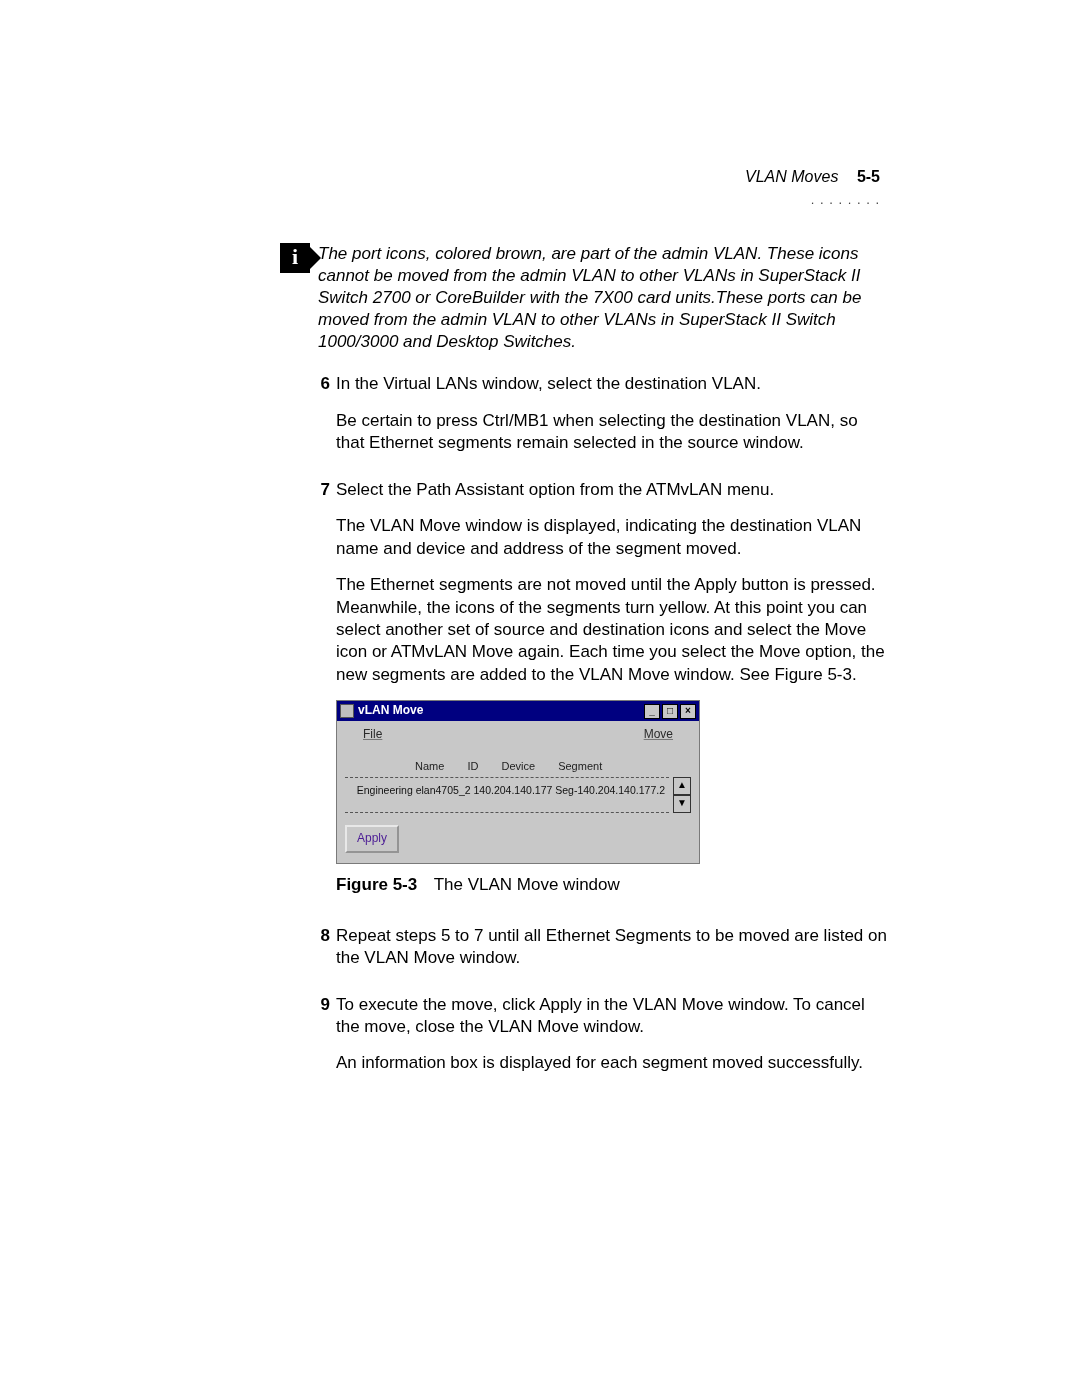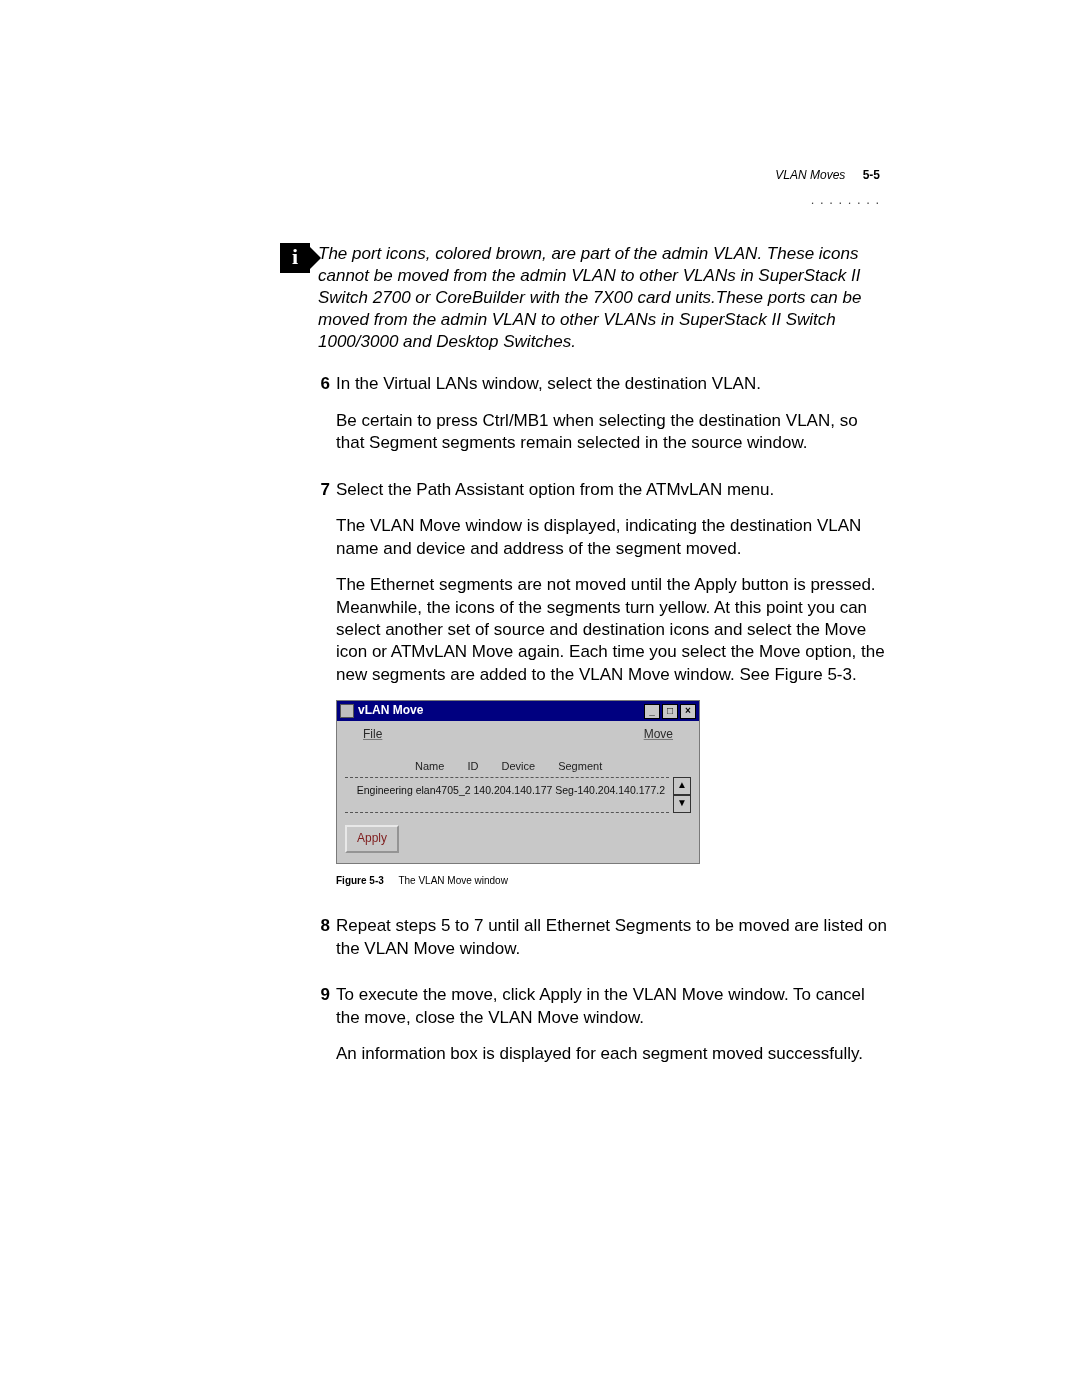--- a/index.html
+++ b/index.html
@@ -14,21 +14,21 @@
     height:1397px;
     position:relative;
     box-sizing:border-box;
     padding:165px 190px 0 0;
   }
   .header{
     position:absolute;
     top:168px;
     right:200px;
     text-align:right;
-    font-size:12px;
+    font-size:16px;
   }
   .header .title{ font-style:italic; margin-right:14px;}
   .header .page-num{font-weight:bold;}
   .dots{
     position:absolute;
     top:192px;
     right:200px;
     font-size:13px;
     letter-spacing:1px;
     color:#444;
@@ -81,21 +81,21 @@
     font-weight:bold;
     width:22px;
     margin-left:-22px;
     text-align:right;
     padding-right:6px;
     flex:0 0 22px;
   }
   .step-body{flex:1;}
   .para{margin-bottom:14px;}
   .figcap{
-    font-size:10px;
+    font-size:17px;
     margin:10px 0 18px 0;
   }
   .figcap .fignum{font-weight:bold; margin-right:12px;}
 
   
   .winwrap{
     width:362px;
     border:1px solid #7a7a7a;
     background:#c8c8c8;
     margin-bottom:4px;
@@ -164,21 +164,21 @@
   .sb-btn{
     height:16px;background:#c8c8c8;border:1px solid #333;
     font-size:10px;line-height:14px;text-align:center;
   }
   .apply-btn{
     display:inline-block;
     padding:4px 10px;
     background:#c8c8c8;
     border:2px outset #e8e8e8;
     font-size:12px;
-    color:#7f1d1d;
+    color:#4c1d95;
   }
 </style>
 </head>
 <body>
 
 <div class="page">
 
   <div class="header">
     <span class="title">VLAN Moves</span>
     <span class="page-num">5-5</span>
@@ -189,21 +189,21 @@
 
     <div class="info-row">
       <div class="info-icon">i</div>
       <div class="italic-note">The port icons, colored brown, are part of the admin VLAN. These icons cannot be moved from the admin VLAN to other VLANs in SuperStack II Switch 2700 or CoreBuilder with the 7X00 card units.These ports can be moved from the admin VLAN to other VLANs in SuperStack II Switch 1000/3000 and Desktop Switches.</div>
     </div>
 
     <div class="step">
       <div class="step-num">6</div>
       <div class="step-body">
         <div class="para">In the Virtual LANs window, select the destination VLAN.</div>
-        <div class="para">Be certain to press Ctrl/MB1 when selecting the destination VLAN, so that Segment segments remain selected in the source window.</div>
+        <div class="para">Be certain to press Ctrl/MB1 when selecting the destination VLAN, so that Ethernet segments remain selected in the source window.</div>
       </div>
     </div>
 
     <div class="step">
       <div class="step-num">7</div>
       <div class="step-body">
         <div class="para">Select the Path Assistant option from the ATMvLAN menu.</div>
         <div class="para">The VLAN Move window is displayed, indicating the destination VLAN name and device and address of the segment moved.</div>
         <div class="para">The Ethernet segments are not moved until the Apply button is pressed. Meanwhile, the icons of the segments turn yellow. At this point you can select another set of source and destination icons and select the Move icon or ATMvLAN Move again. Each time you select the Move option, the new segments are added to the VLAN Move window. See Figure 5-3.</div>
 

